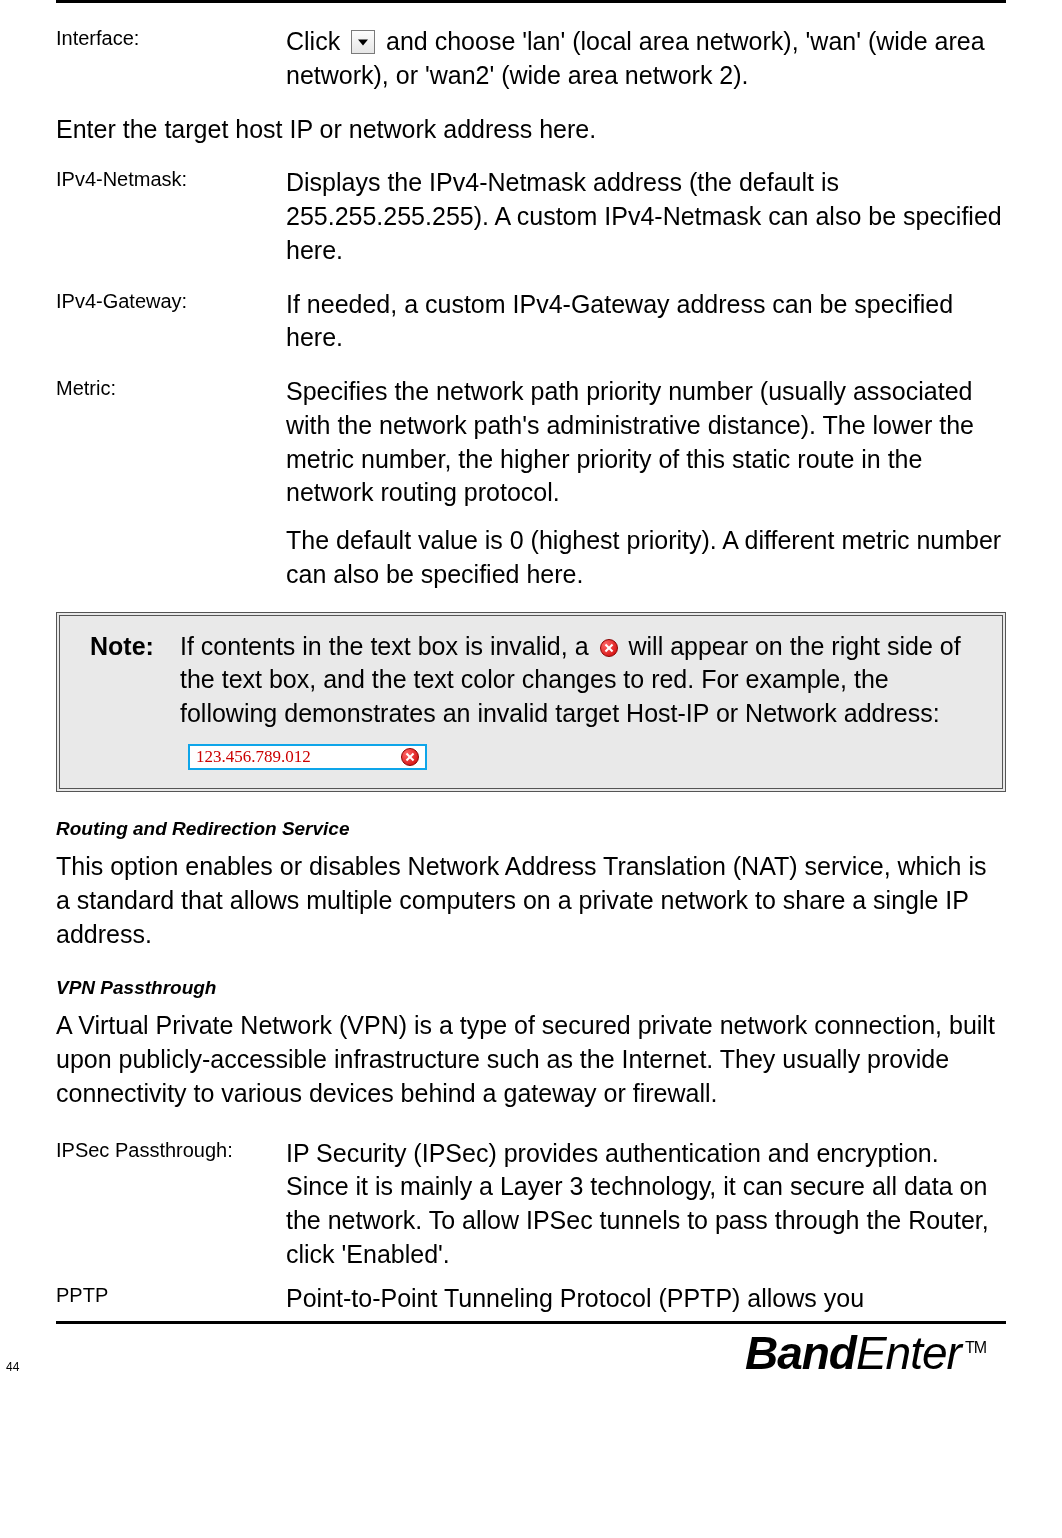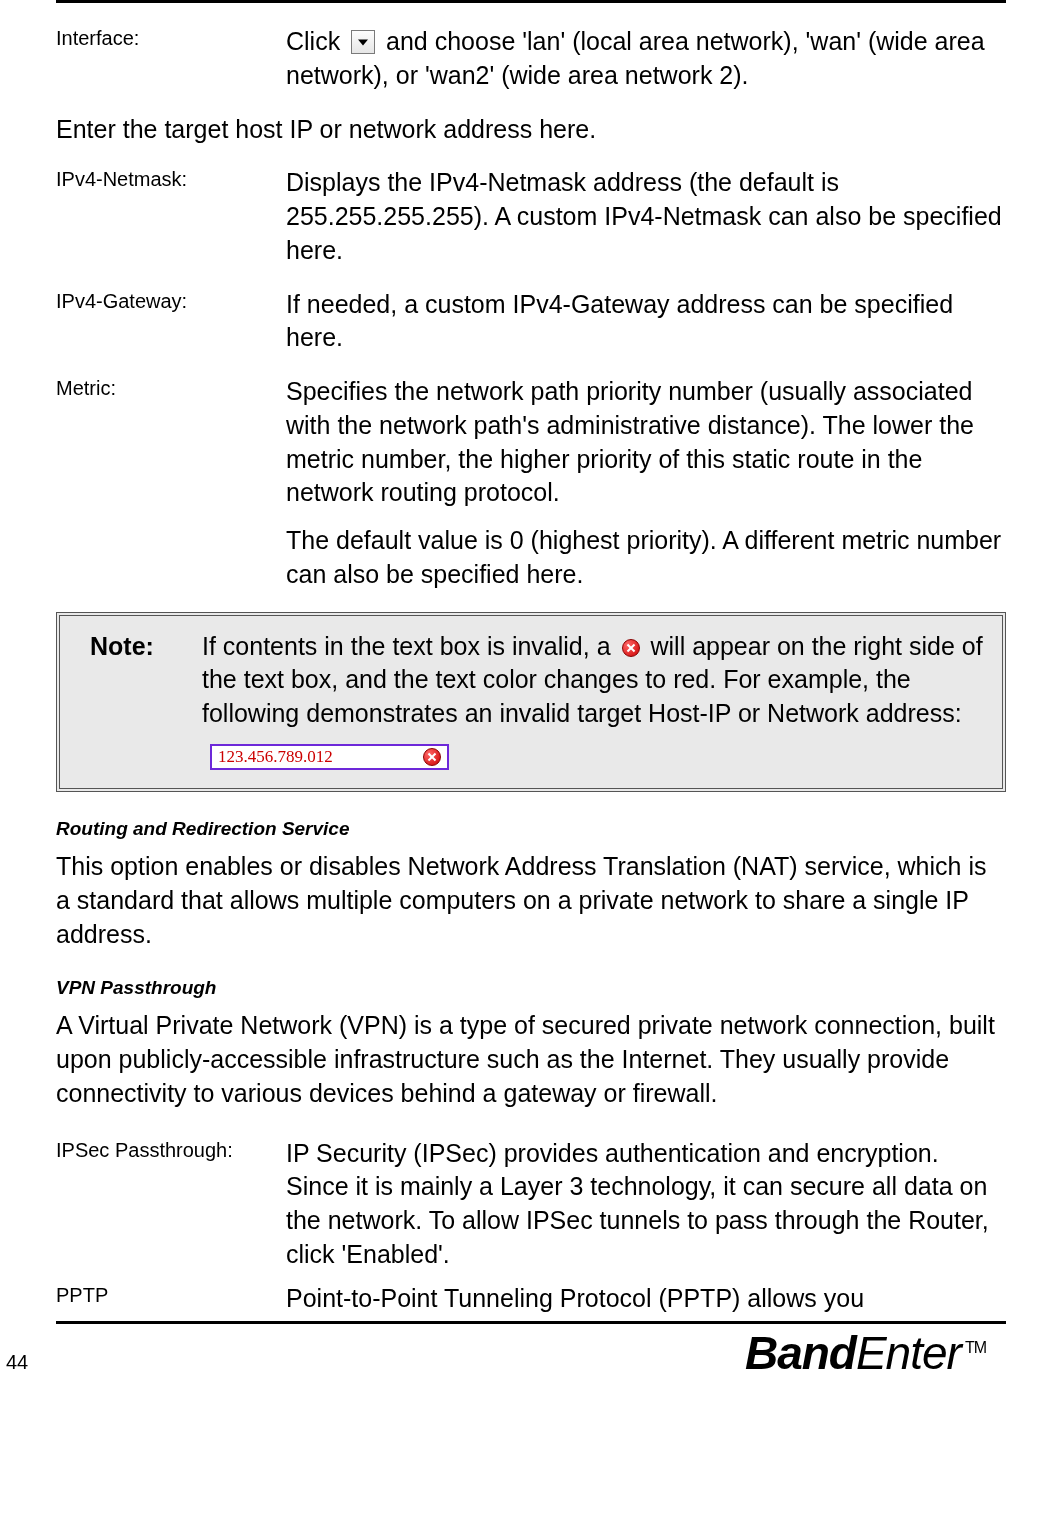--- a/index.html
+++ b/index.html
@@ -17,42 +17,42 @@
     background: linear-gradient(#fdfdfd,#e6e6e6); vertical-align: -4px; position: relative; margin: 0 4px;
   }
   .dropdown-icon::after {
     content: ""; position: absolute; left: 50%; top: 50%; transform: translate(-50%,-40%);
     border-left: 5px solid transparent; border-right: 5px solid transparent; border-top: 6px solid #000;
   }
   .notebox {
     border-top: 4px double #555; border-bottom: 4px double #555; border-left: 4px double #555; border-right: 4px double #555;
     background: #e9e9e9; padding: 14px 18px 18px 30px; margin: 6px 0 26px 0;
   }
-  .note-inner { display: flex; font-size: 25px; line-height: 1.35; gap: 22px; }
+  .note-inner { display: flex; font-size: 25px; line-height: 1.35; }
   .note-label { font-weight: bold; flex: 0 0 90px; }
   .note-body { flex: 1; }
   .err-icon {
     display: inline-block; width: 18px; height: 18px; border-radius: 50%;
     background: radial-gradient(circle at 30% 30%, #ff6666, #cc0000); border: 1px solid #8a0000;
     vertical-align: -2px; margin: 0 4px; position: relative;
   }
   .err-icon::before, .err-icon::after {
     content: ""; position: absolute; left: 50%; top: 50%; width: 10px; height: 2px; background: #fff;
   }
   .err-icon::before { transform: translate(-50%,-50%) rotate(45deg); }
   .err-icon::after  { transform: translate(-50%,-50%) rotate(-45deg); }
   .invalid-field {
-    display: inline-flex; align-items: center; border: 2px solid #6d28d9; padding: 1px 6px;
+    display: inline-flex; align-items: center; border: 2px solid #0ea5e9; padding: 1px 6px;
     background: #fff; vertical-align: -6px; margin-left: 8px; height: 26px;
   }
   .invalid-field span { color: #cc0000; font-size: 17px; font-family: "Times New Roman", serif; }
   .invalid-field .err-icon { margin-left: 90px; margin-right: 0; }
   .section-h { font-size: 19px; font-weight: bold; font-style: italic; margin: 8px 0 10px 0; }
   .para { font-size: 25px; line-height: 1.35; margin-bottom: 26px; }
-  .pagenum { position: absolute; left: 6px; bottom: 16px; font-size: 20px; }
+  .pagenum { position: absolute; left: 6px; bottom: 16px; font-size: 12px; }
   .footer { margin-top: 2px; }
   .footer hr { border: none; border-top: 3px solid #000; margin-bottom: 2px; }
   .brand { text-align: right; padding-right: 20px; }
   .brand-text { font-family: Arial, sans-serif; font-weight: 900; font-style: italic; font-size: 46px; letter-spacing: -1px; }
   .brand-text .thin { font-weight: 400; }
   .tm { font-size: 16px; vertical-align: super; font-style: normal; font-weight: 400; margin-left: 4px; }
 </style>
 </head>
 <body>
 

